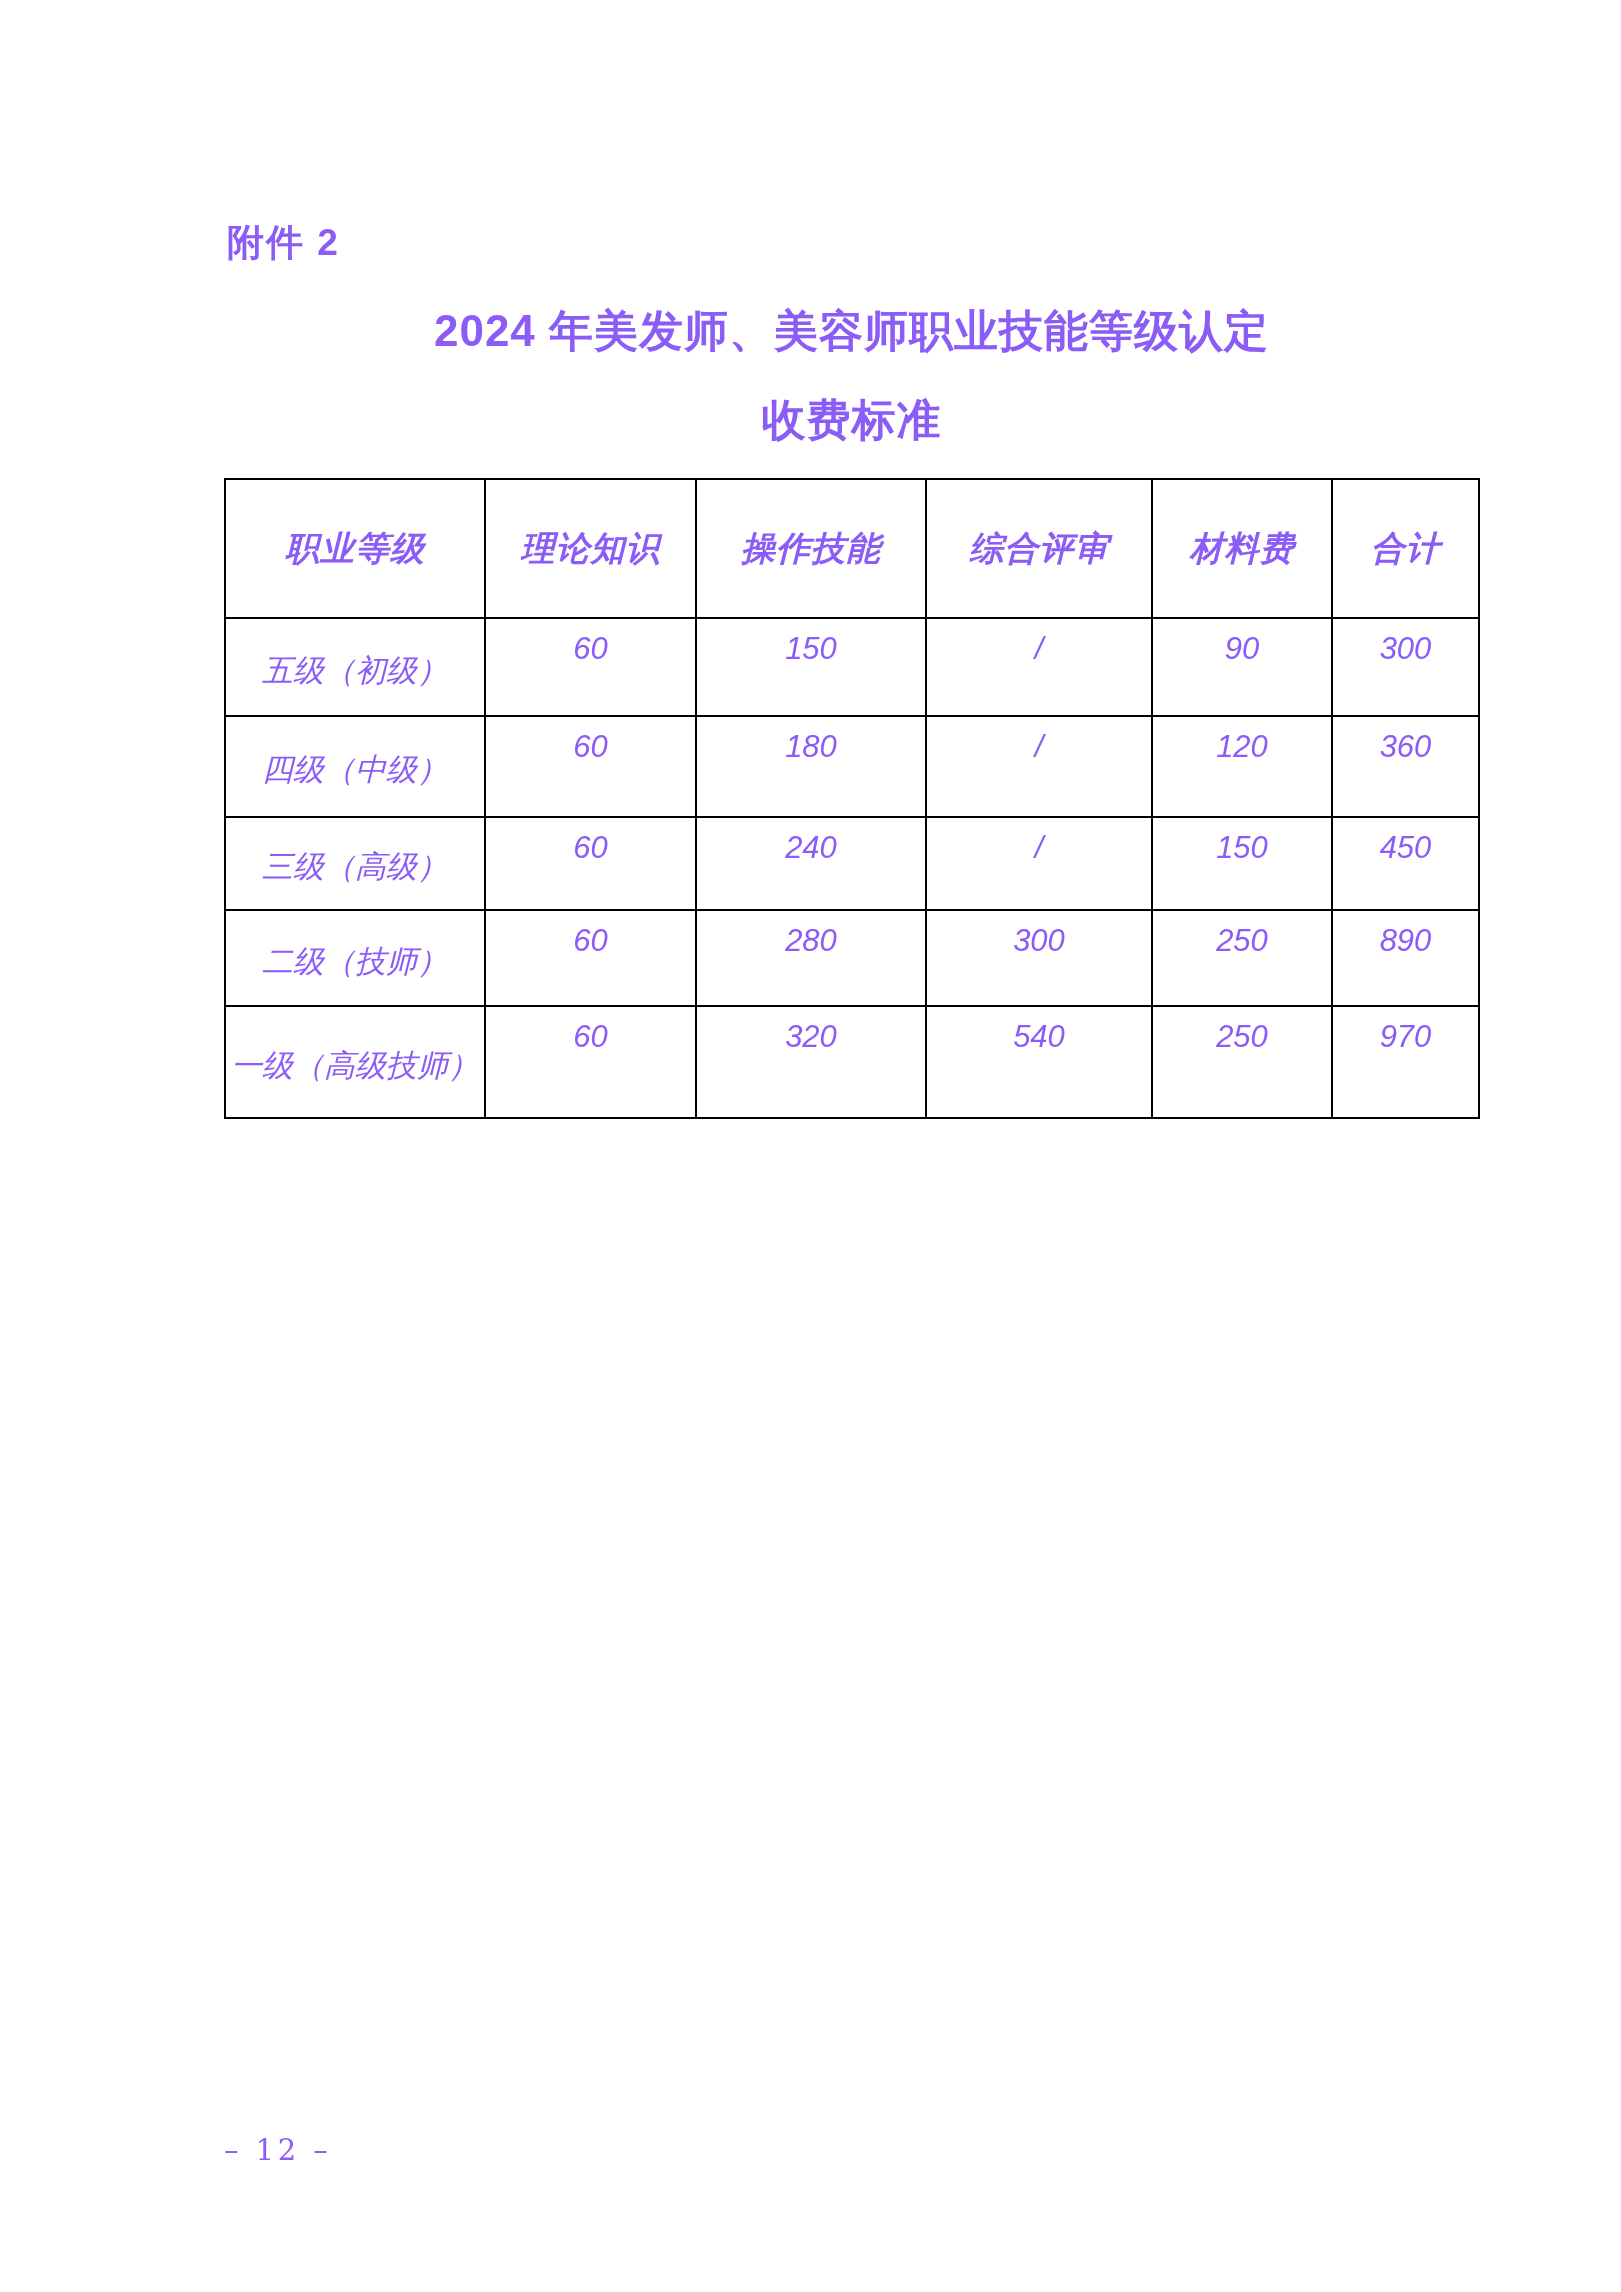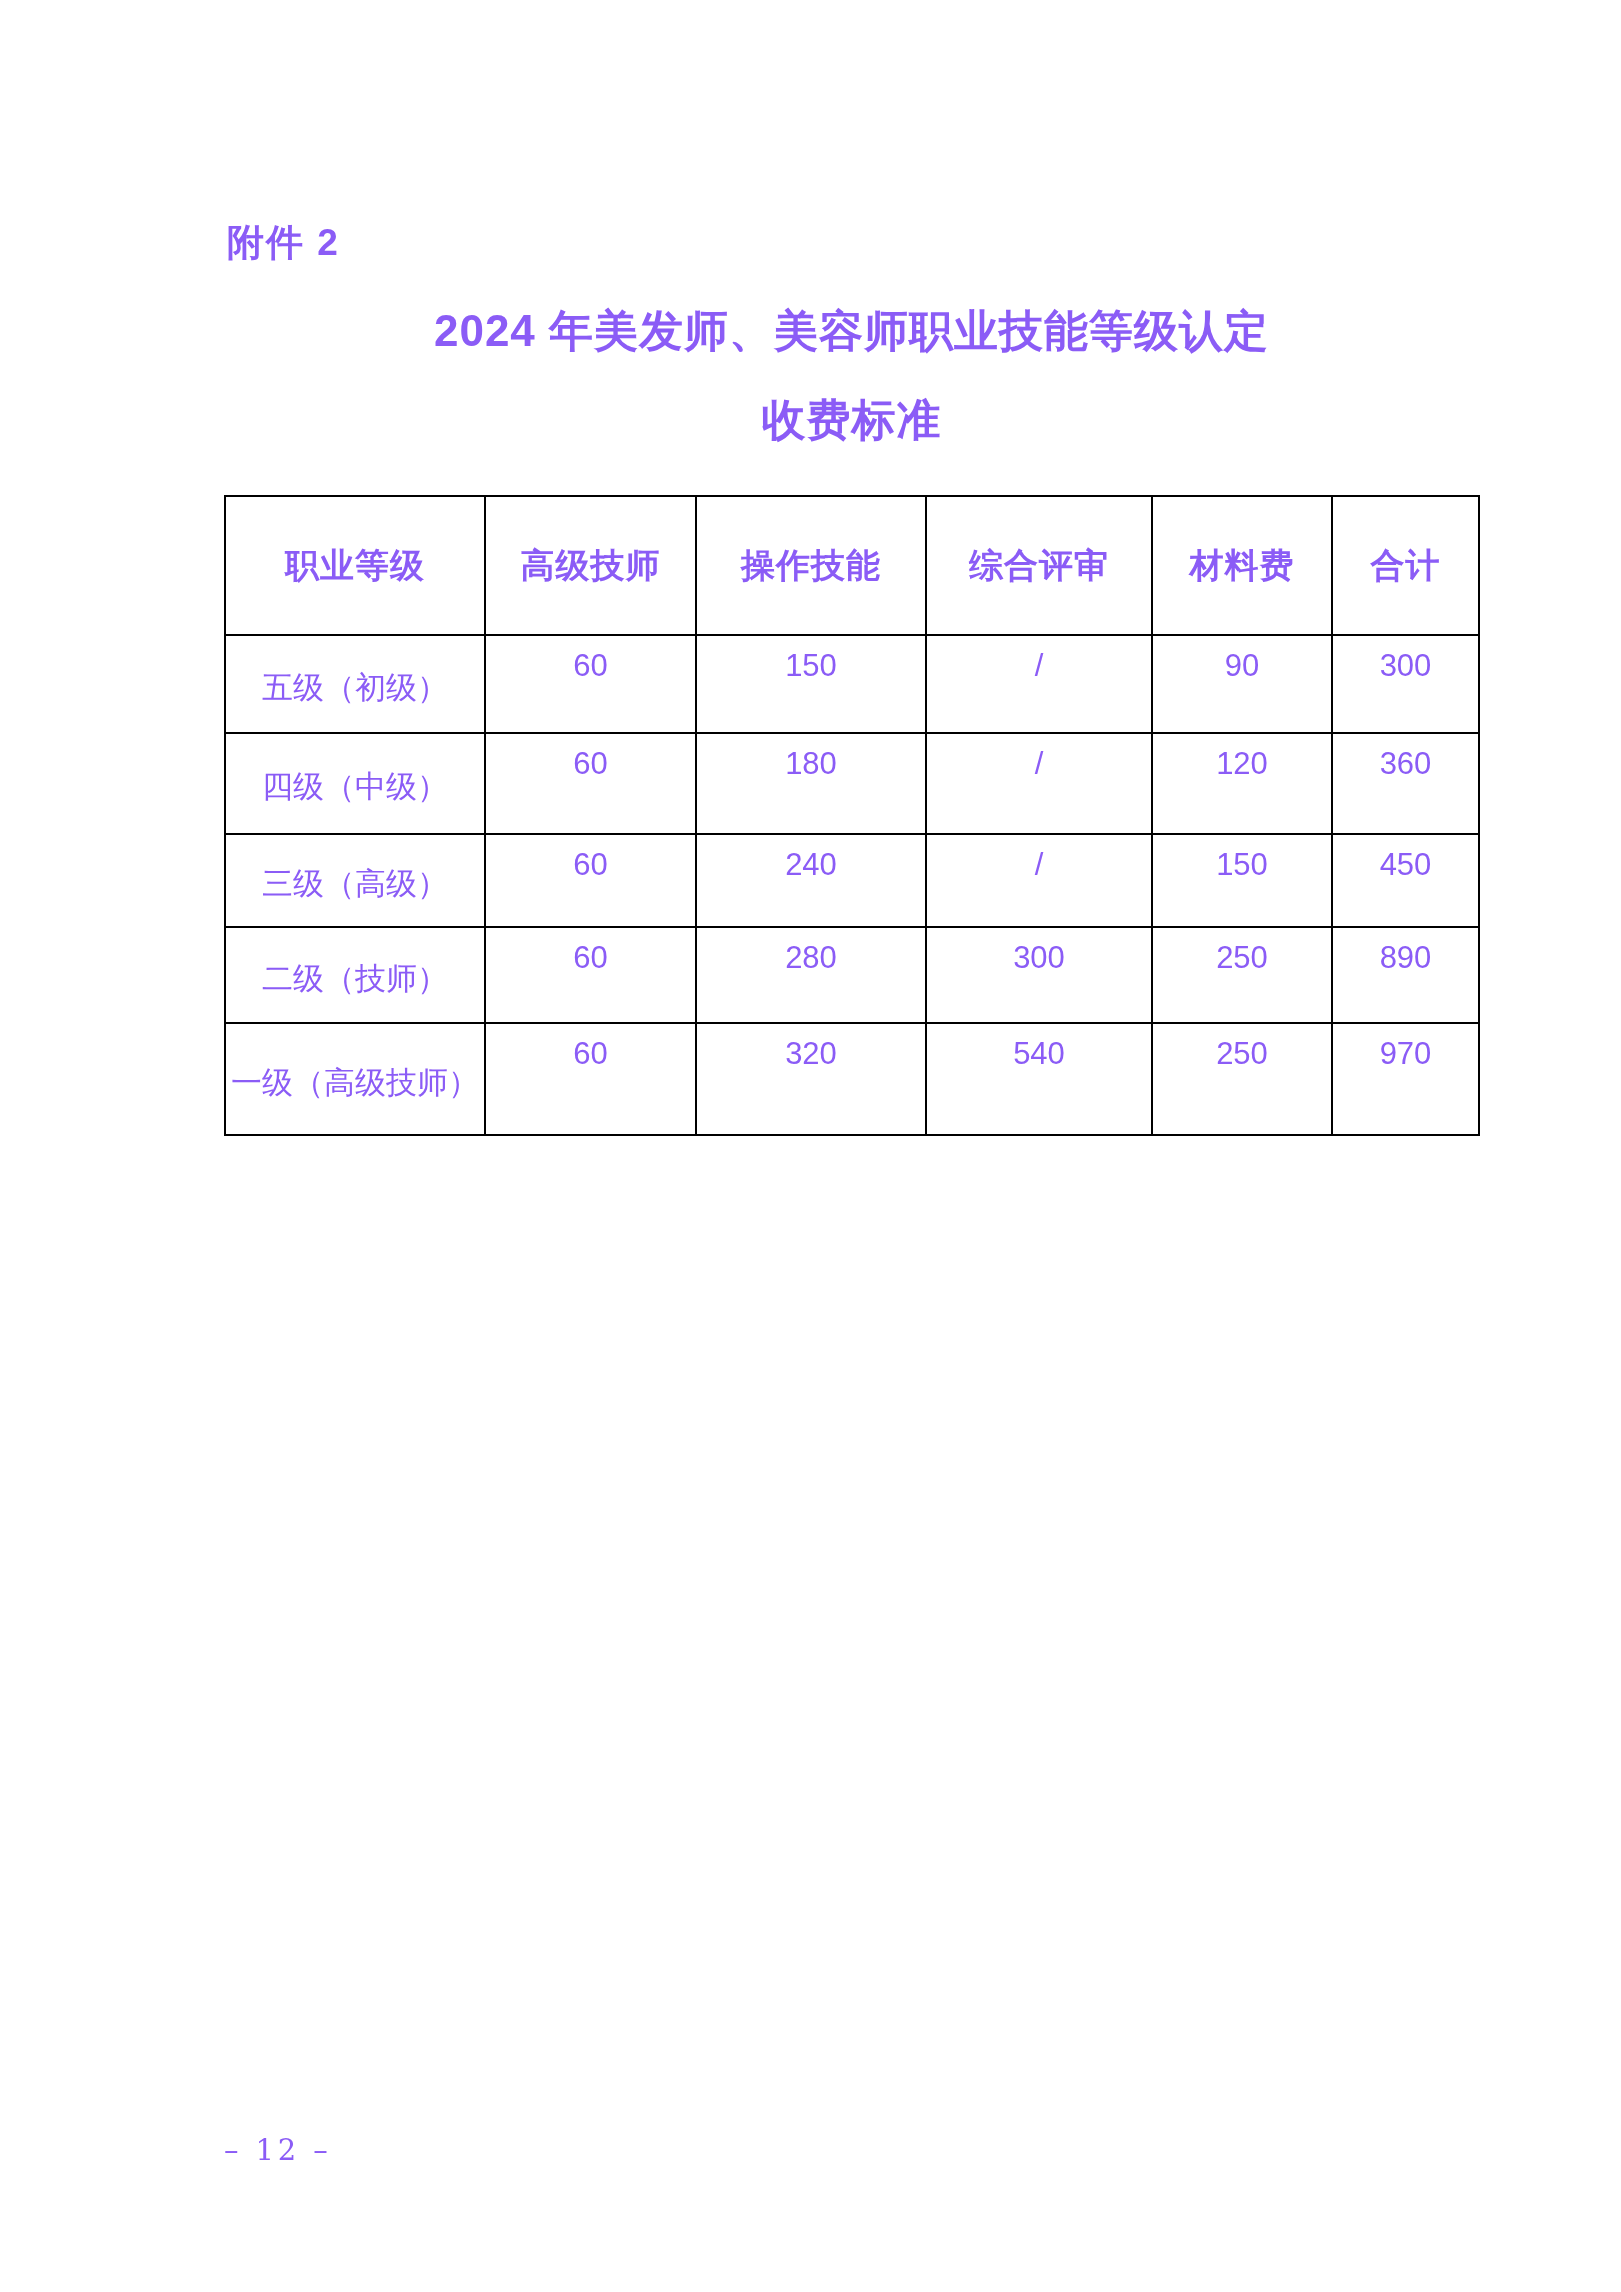--- a/index.html
+++ b/index.html
@@ -57,24 +57,25 @@
     top: 391px;
     left: 0;
     width: 100%;
     font-size: 44px;
     font-weight: bold;
     letter-spacing: 1px;
   }
   table.fee-table {
     position: absolute;
     left: 196px;
-    top: 495px;
+    top: 478px;
     width: 1255px;
     border-collapse: collapse;
     table-layout: fixed;
+    font-style: italic;
   }
   .fee-table th, .fee-table td {
     border: 2px solid #000000;
     border-top-width: 2.9px;
     border-bottom-width: 2.9px;
     padding: 0;
     overflow: hidden;
   }
   .fee-table th {
     font-size: 34px;
@@ -132,21 +133,21 @@
       <col style="width:260px">
       <col style="width:211px">
       <col style="width:230px">
       <col style="width:226px">
       <col style="width:180px">
       <col style="width:147px">
     </colgroup>
     <thead>
       <tr class="hdr">
         <th>职业等级</th>
-        <th>高级技师</th>
+        <th>理论知识</th>
         <th>操作技能</th>
         <th>综合评审</th>
         <th>材料费</th>
         <th>合计</th>
       </tr>
     </thead>
     <tbody>
       <tr class="r1">
         <td class="level">五级（初级）</td>
         <td class="num">60</td>

